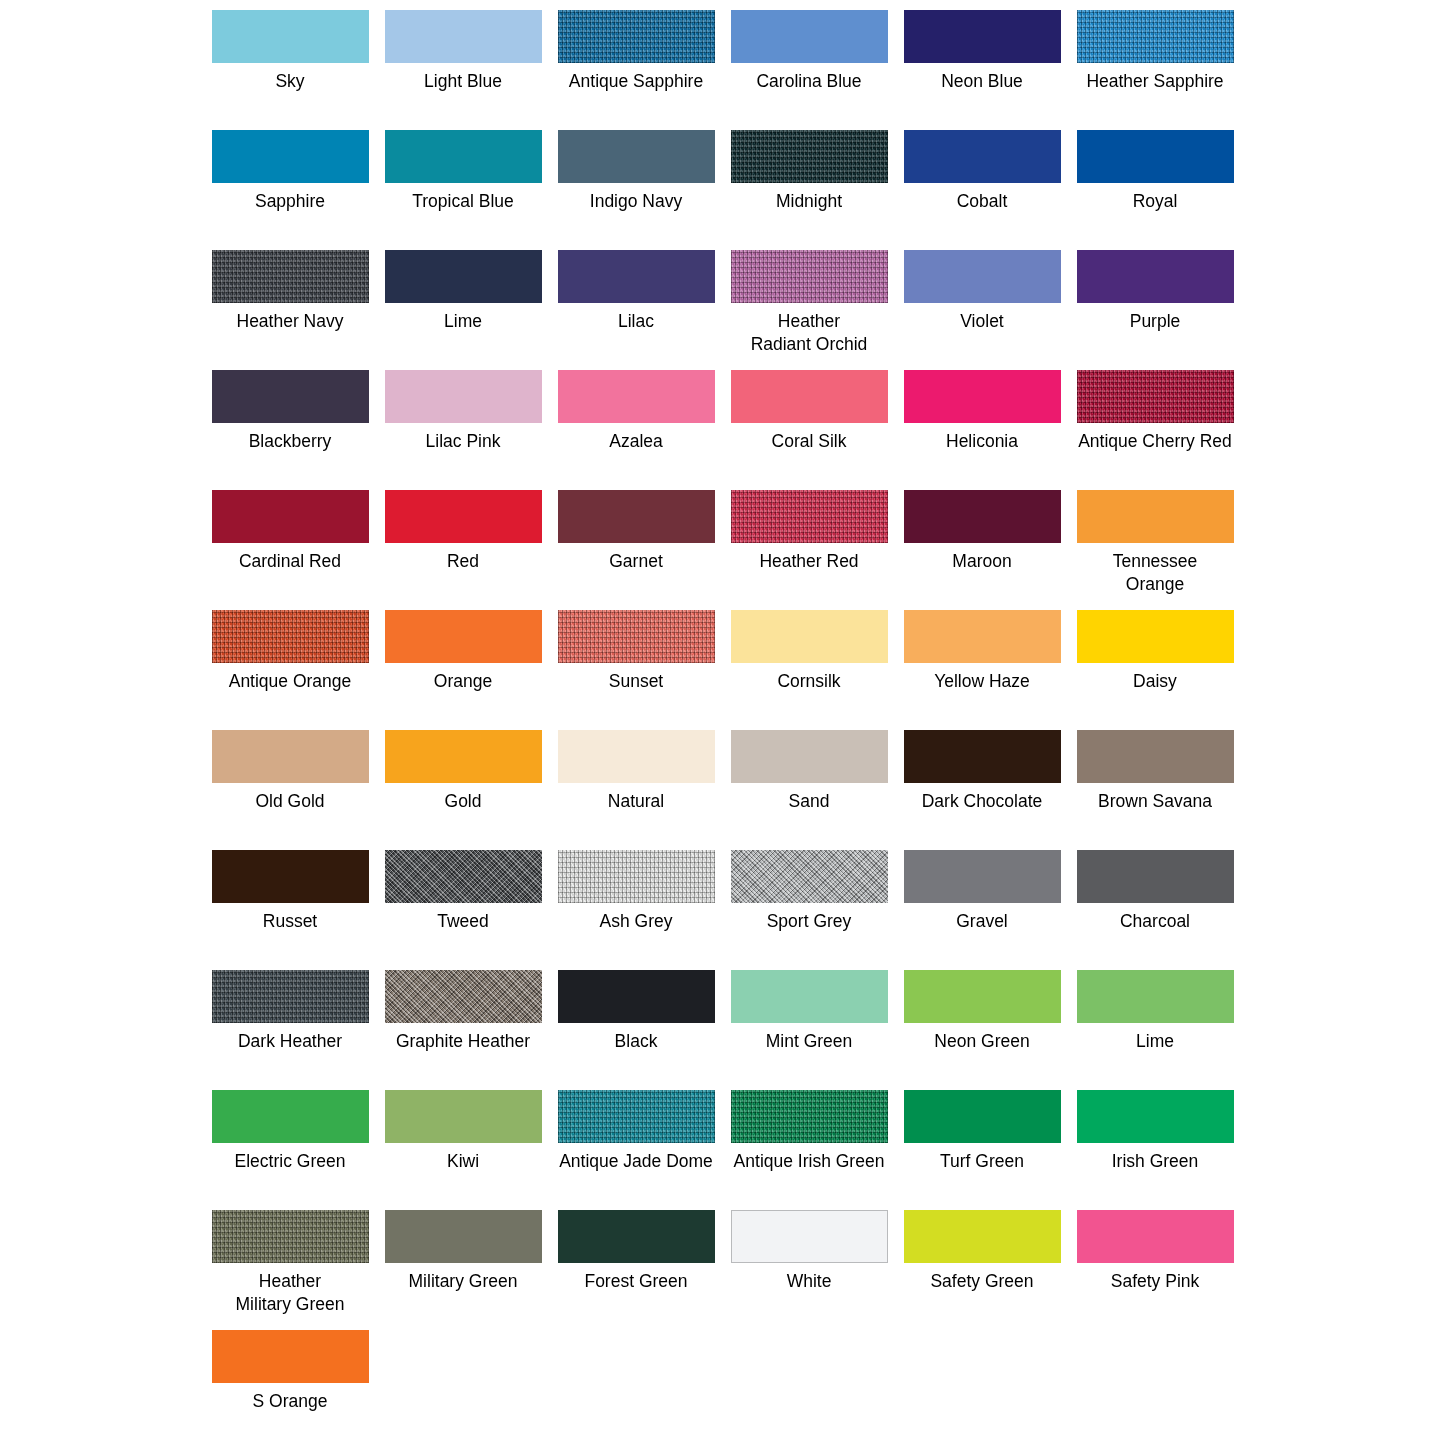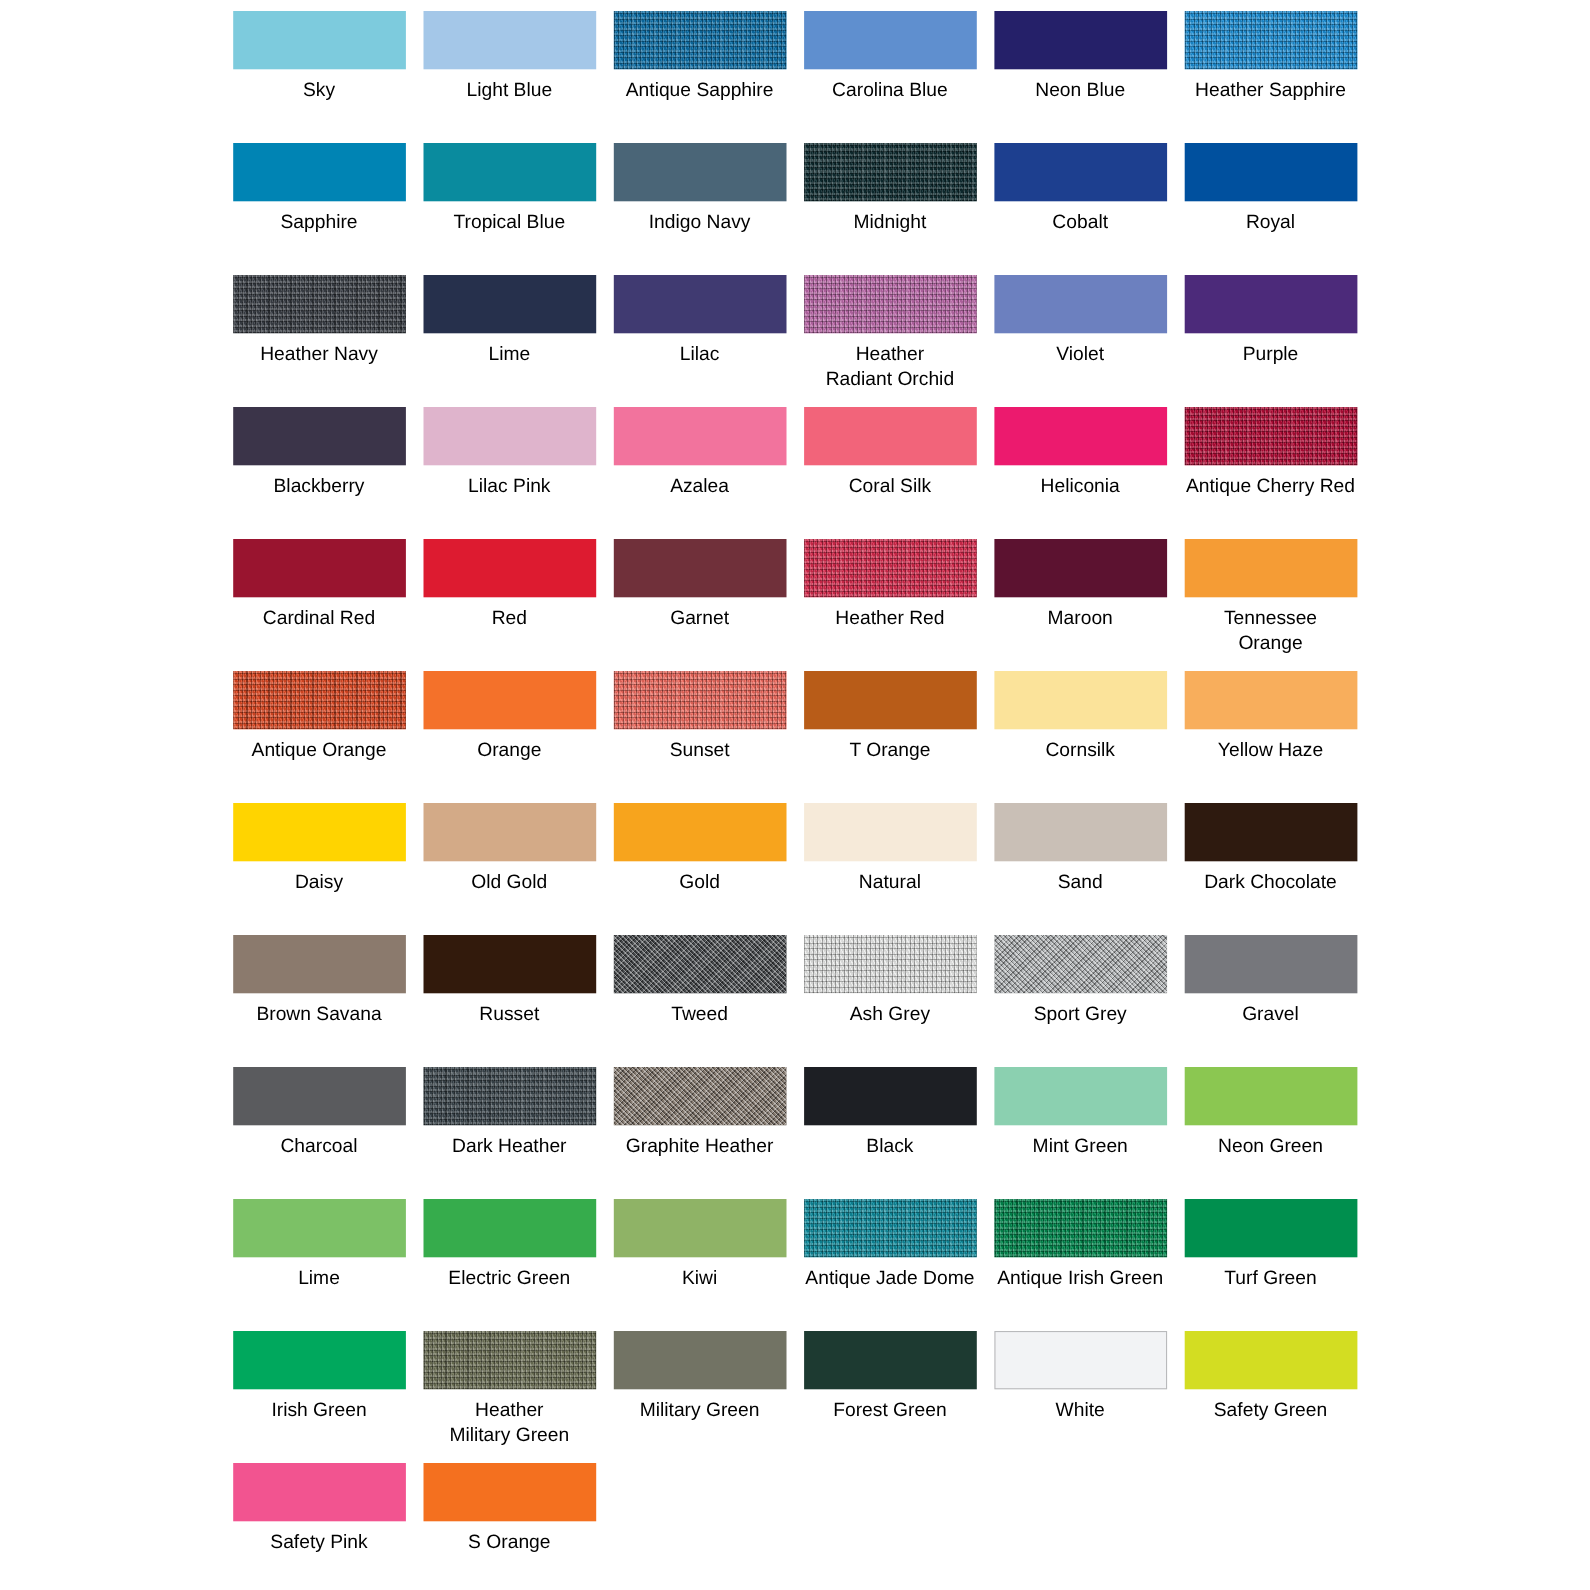--- a/index.html
+++ b/index.html
@@ -229,24 +229,20 @@
       </div>
       <div class="swatch-cell">
         <div class="swatch-chip" style="background-color: rgb(244, 113, 42);"></div>
         <div class="swatch-label">Orange</div>
       </div>
       <div class="swatch-cell">
         <div class="swatch-chip tex-knit" style="background-color: rgb(241, 106, 94);"></div>
         <div class="swatch-label">Sunset</div>
       </div>
       <div class="swatch-cell">
-        <div class="swatch-chip" style="background-color: rgb(184, 92, 24);"></div>
-        <div class="swatch-label">T Orange</div>
-      </div>
-      <div class="swatch-cell">
         <div class="swatch-chip" style="background-color: rgb(251, 227, 154);"></div>
         <div class="swatch-label">Cornsilk</div>
       </div>
       <div class="swatch-cell">
         <div class="swatch-chip" style="background-color: rgb(248, 174, 92);"></div>
         <div class="swatch-label">Yellow Haze</div>
       </div>
       <div class="swatch-cell">
         <div class="swatch-chip" style="background-color: rgb(255, 212, 0);"></div>
         <div class="swatch-label">Daisy</div>

